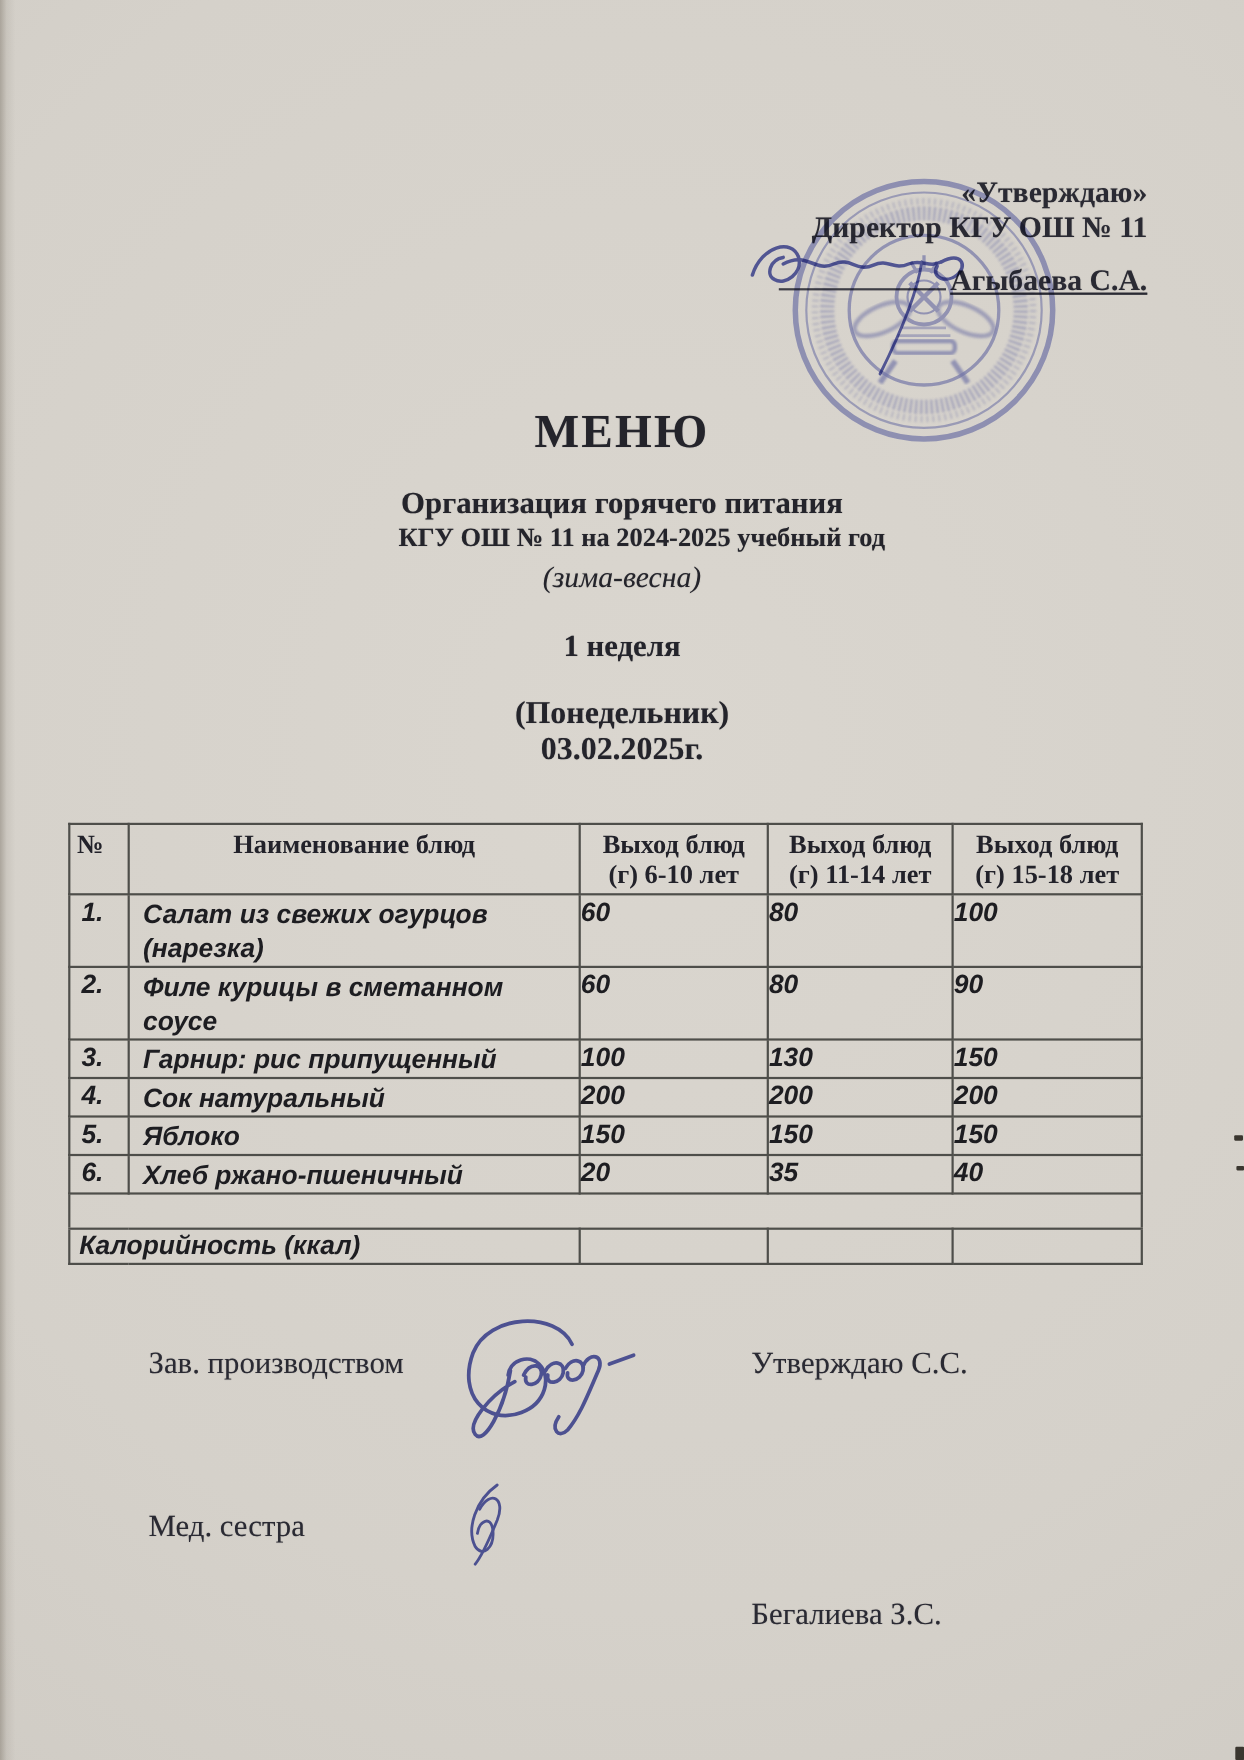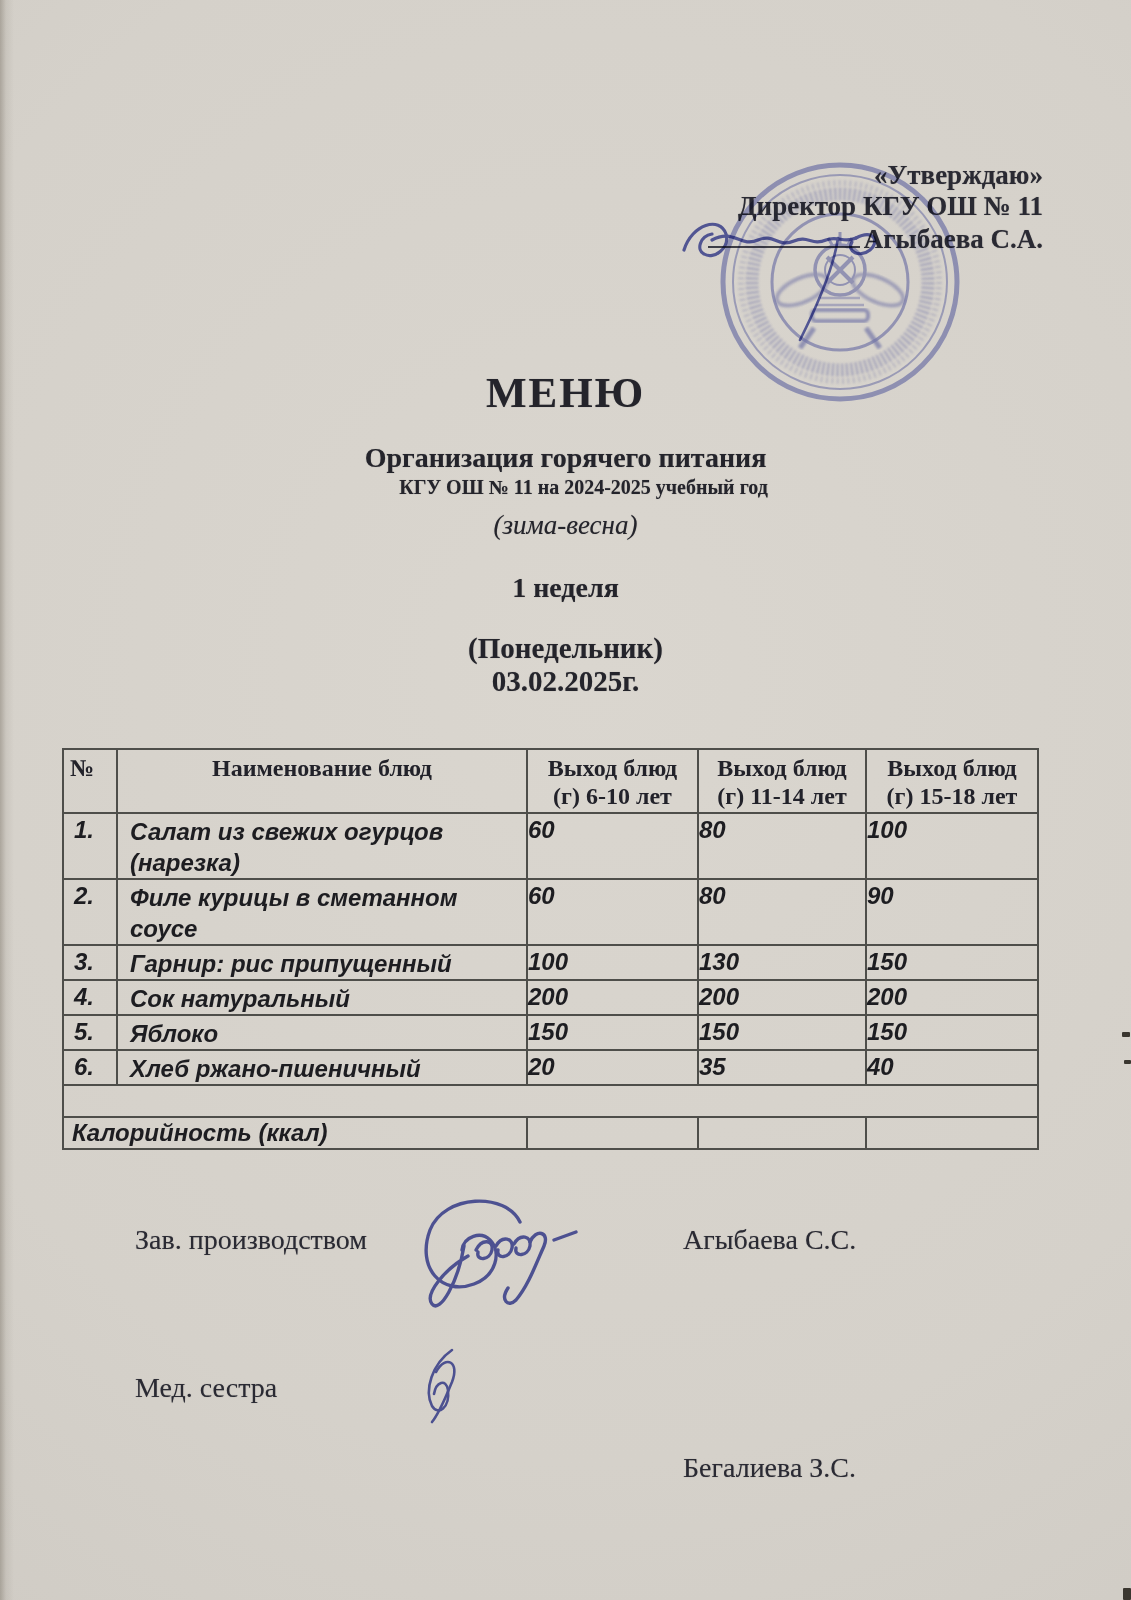--- a/index.html
+++ b/index.html
@@ -8,32 +8,32 @@
     position:relative; width:1131px; height:1600px; margin:0 auto;
     background:
       linear-gradient(90deg, rgba(120,112,100,.45) 0px, rgba(120,112,100,.12) 6px, rgba(120,112,100,0) 14px),
       radial-gradient(ellipse 120% 90% at 52% 42%, #dad6cf 0%, #d5d1ca 55%, #ccc8c1 100%);
     color:#24242b; overflow:hidden;
   }
   .printed { text-shadow: 0 0 1px rgba(36,36,43,.35); }
 
   
   .approval { position:absolute; top:160px; right:88px; text-align:right; font-size:27px; line-height:31px; font-weight:bold; color:#2a2a33; }
-  .approval .line3 { margin-top:2px; white-space:nowrap; }
+  .approval .line3 { margin-top:18px; white-space:nowrap;text-decoration:underline; }
   .sig-underline { display:inline-block; width:152px; border-bottom:2px solid #3e3e46; height:20px; margin-right:4px; vertical-align:baseline; }
 
   
   .stamp { position:absolute; left:716px; top:158px; width:248px; height:248px; mix-blend-mode:multiply; filter:blur(.4px); opacity:.92; }
   .dir-sign { position:absolute; left:668px; top:208px; width:250px; height:150px; mix-blend-mode:multiply; }
 
   
   .c { position:absolute; left:0; right:0; text-align:center; }
   .title { top:368px; font-size:43px; font-weight:bold; letter-spacing:2px; }
   .sub1 { top:442px; font-size:28px; font-weight:bold; }
-  .sub2 { top:476px; font-size:20px; font-weight:bold;margin-left:36px; }
+  .sub2 { top:476px; font-size:24px; font-weight:bold;margin-left:36px; }
   .sub3 { top:510px; font-size:27px; font-style:italic; }
   .week { top:572px; font-size:28px; font-weight:bold; }
   .day  { top:632px; font-size:29px; font-weight:bold; }
   .date { top:665px; font-size:29px; font-weight:bold; }
 
   
   .menu-table {
     position:absolute; left:62px; top:748px; width:975px;
     border-collapse:collapse; table-layout:fixed;
     border:2px solid #4e4e4a;
@@ -195,21 +195,21 @@
     <g stroke="#4a52ae" stroke-width="3.4" fill="none" stroke-linecap="round" opacity=".9">
       <path d="M142,34 C128,4 66,6 52,42 C38,80 64,108 96,96 C118,88 124,64 112,52 C103,43 86,48 84,62"></path>
       <path d="M86,58 C80,94 62,126 54,116 C46,106 68,80 90,68"></path>
       <path d="M98,62 C104,50 116,52 114,62 C112,72 98,74 100,64"></path>
       <path d="M118,58 C124,47 136,50 134,60 C132,70 118,72 120,62"></path>
       <path d="M136,56 C142,45 154,48 152,58 C150,68 136,70 138,60"></path>
       <path d="M152,54 C158,40 172,44 166,58 C158,76 150,98 138,112 C130,120 122,112 130,100"></path>
       <path d="M176,52 L198,44"></path>
     </g>
   </svg>
-  <div class="sig-row-name printed" style="top:1224px">Агыбаева С.С.</div>
+  <div class="sig-row-name printed" style="top:1224px">Утверждаю С.С.</div>
 
   <div class="sig-row-label printed" style="top:1372px">Мед. сестра</div>
   <svg class="sig-b" viewBox="0 0 64 100">
     <g stroke="#4a52ae" stroke-width="2.6" fill="none" stroke-linecap="round" opacity=".9">
       <path d="M40,12 C20,26 12,52 20,68 C26,78 38,70 36,52 C34,40 24,44 22,56"></path>
       <path d="M24,34 C34,16 48,24 40,44 C34,58 28,74 20,84"></path>
     </g>
   </svg>
   <div class="sig-row-name printed" style="top:1452px">Бегалиева З.С.</div>
 

